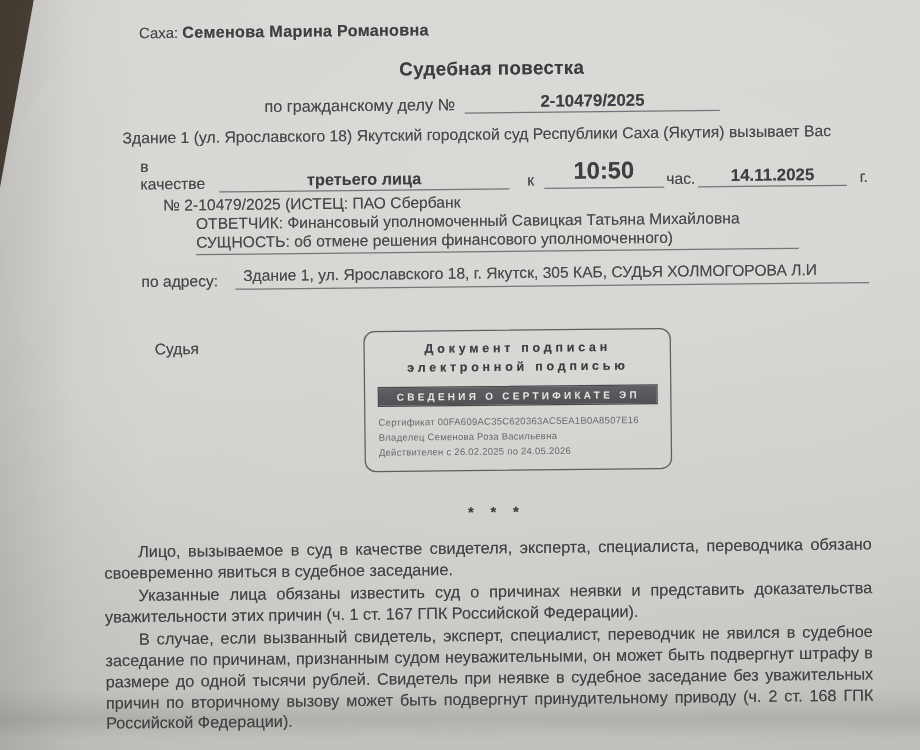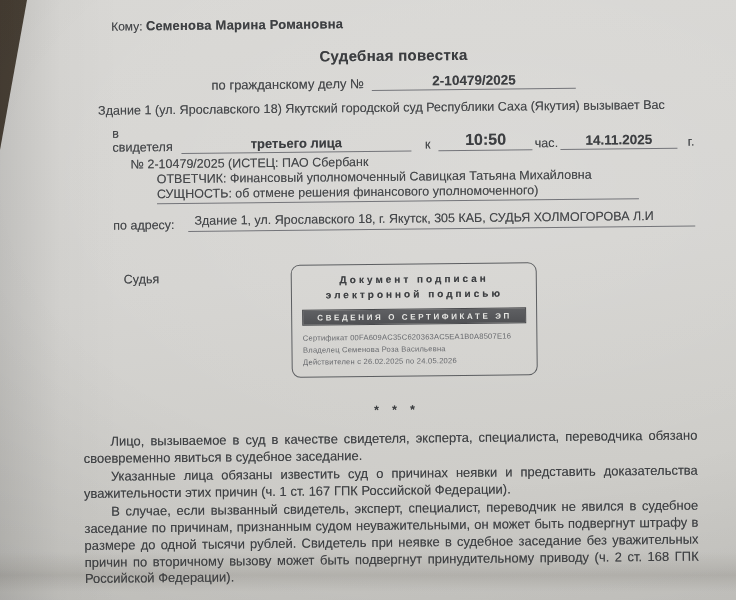--- a/index.html
+++ b/index.html
@@ -34,21 +34,21 @@
   .to-row{margin-left:18px;font-size:12px;}
   .to-row b{font-size:13px;letter-spacing:0.2px;color:#3d3f42;}
   .title{text-align:center;font-weight:bold;font-size:15px;color:#3b3d40;margin-top:16px;letter-spacing:0.3px;}
   .case-row{display:flex;justify-content:center;align-items:flex-end;margin-top:10px;font-size:13px;}
   .fld{border-bottom:1px solid #74757a;text-align:center;font-weight:bold;color:#3d3f42;padding:0 4px 1px 4px;}
   .case-num{width:196px;font-size:13.5px;margin-left:8px;}
   .court-line{margin-top:10px;margin-left:4px;font-size:12.6px;}
   .as-row{display:flex;align-items:flex-end;margin-top:9px;margin-left:18px;font-size:12.6px;}
   .as-fld{width:246px;margin-left:6px;font-size:13px;}
   .k-lbl{margin:0 8px 0 14px;}
-  .time-fld{width:96px;font-size:16px;}
+  .time-fld{width:96px;font-size:19px;}
   .hour-lbl{margin:0 2px;}
   .date-fld{width:122px;font-size:13.5px;}
   .year-lbl{margin-left:10px;}
   .pair{display:flex;margin-left:18px;margin-top:2px;}
   .pair-label{width:46px;flex:none;}
   .val-col{flex:1;margin-left:18px;}
   .val-col .ln{margin-top:1px;}
   .indent2{margin-left:26px;}
   .essence{display:inline-block;border-bottom:1px solid #74757a;padding-bottom:2px;width:482px;margin-left:26px;margin-top:1px;}
   .addr-row{display:flex;align-items:flex-end;margin-left:18px;margin-top:10px;}
@@ -72,35 +72,35 @@
 </style>
 </head>
 <body>
 
 <div class="paper"></div>
 <div class="paper-shade"></div>
 
 <div class="doc">
 
   <div class="to-row">
-    <span>Кому:</span>
+    <span>Саха:</span>
     <b>Семенова Марина Романовна</b>
   </div>
 
   <div class="title">Судебная повестка</div>
 
   <div class="case-row">
     <span>по гражданскому делу №</span>
     <span class="fld case-num">2-10479/2025</span>
   </div>
 
   <div class="court-line">Здание 1 (ул. Ярославского 18) Якутский городской суд Республики Саха (Якутия) вызывает Вас</div>
 
   <div class="as-row">
-    <span>в свидетеля</span>
+    <span>в качестве</span>
     <span class="fld as-fld">третьего лица</span>
     <span class="k-lbl">к</span>
     <span class="fld time-fld">10:50</span>
     <span class="hour-lbl">час.</span>
     <span class="fld date-fld">14.11.2025</span>
     <span class="year-lbl">г.</span>
   </div>
 
   <div class="pair">
     <span class="val-col">

